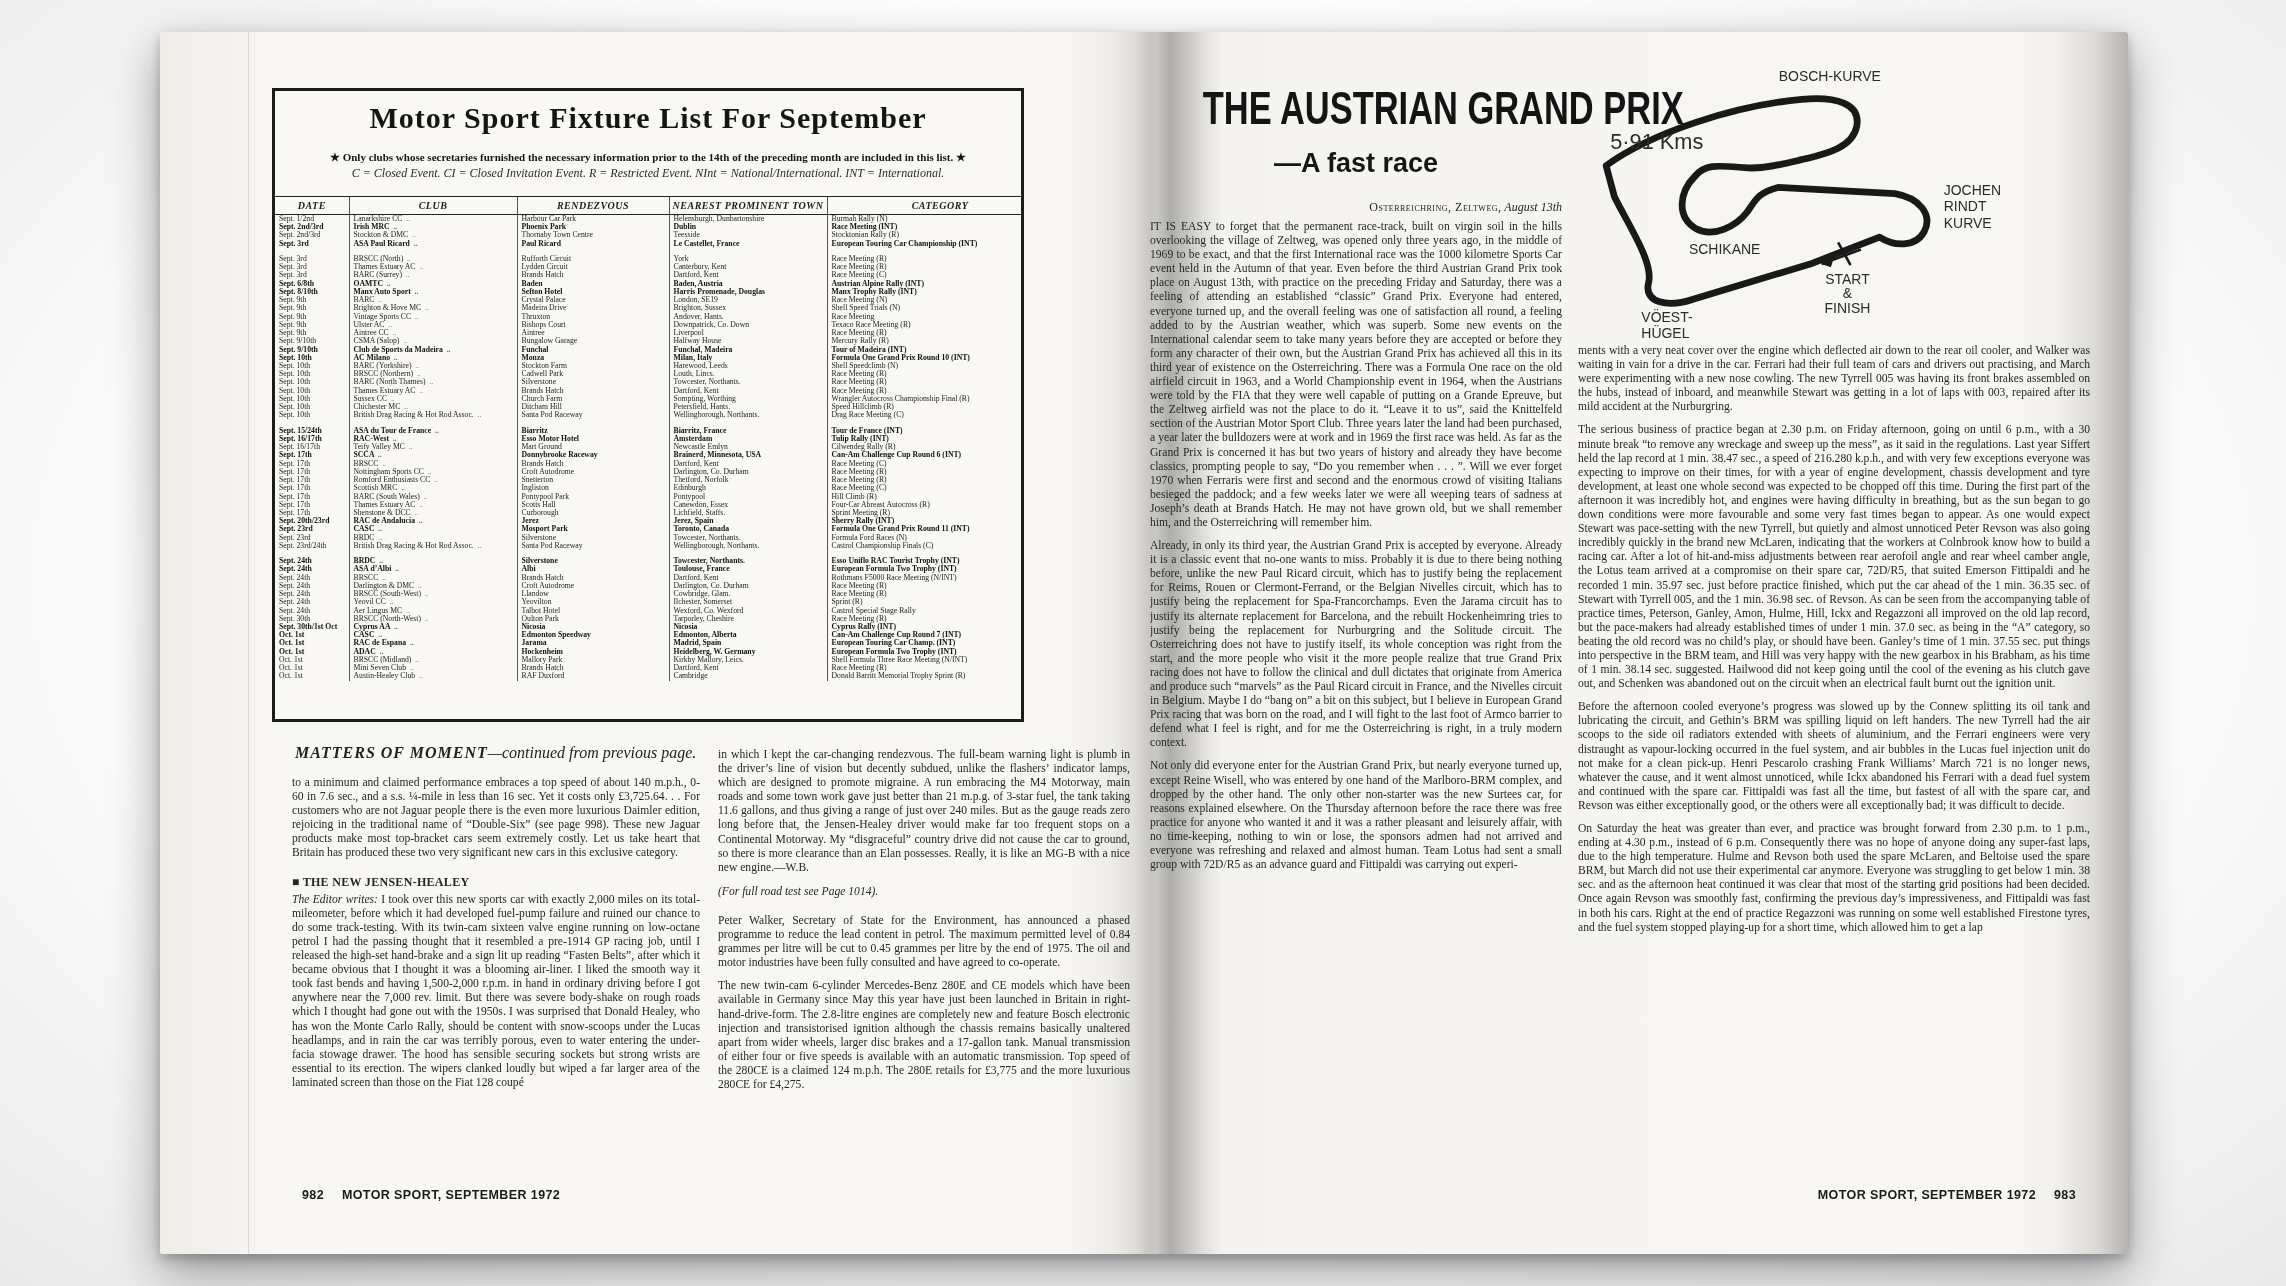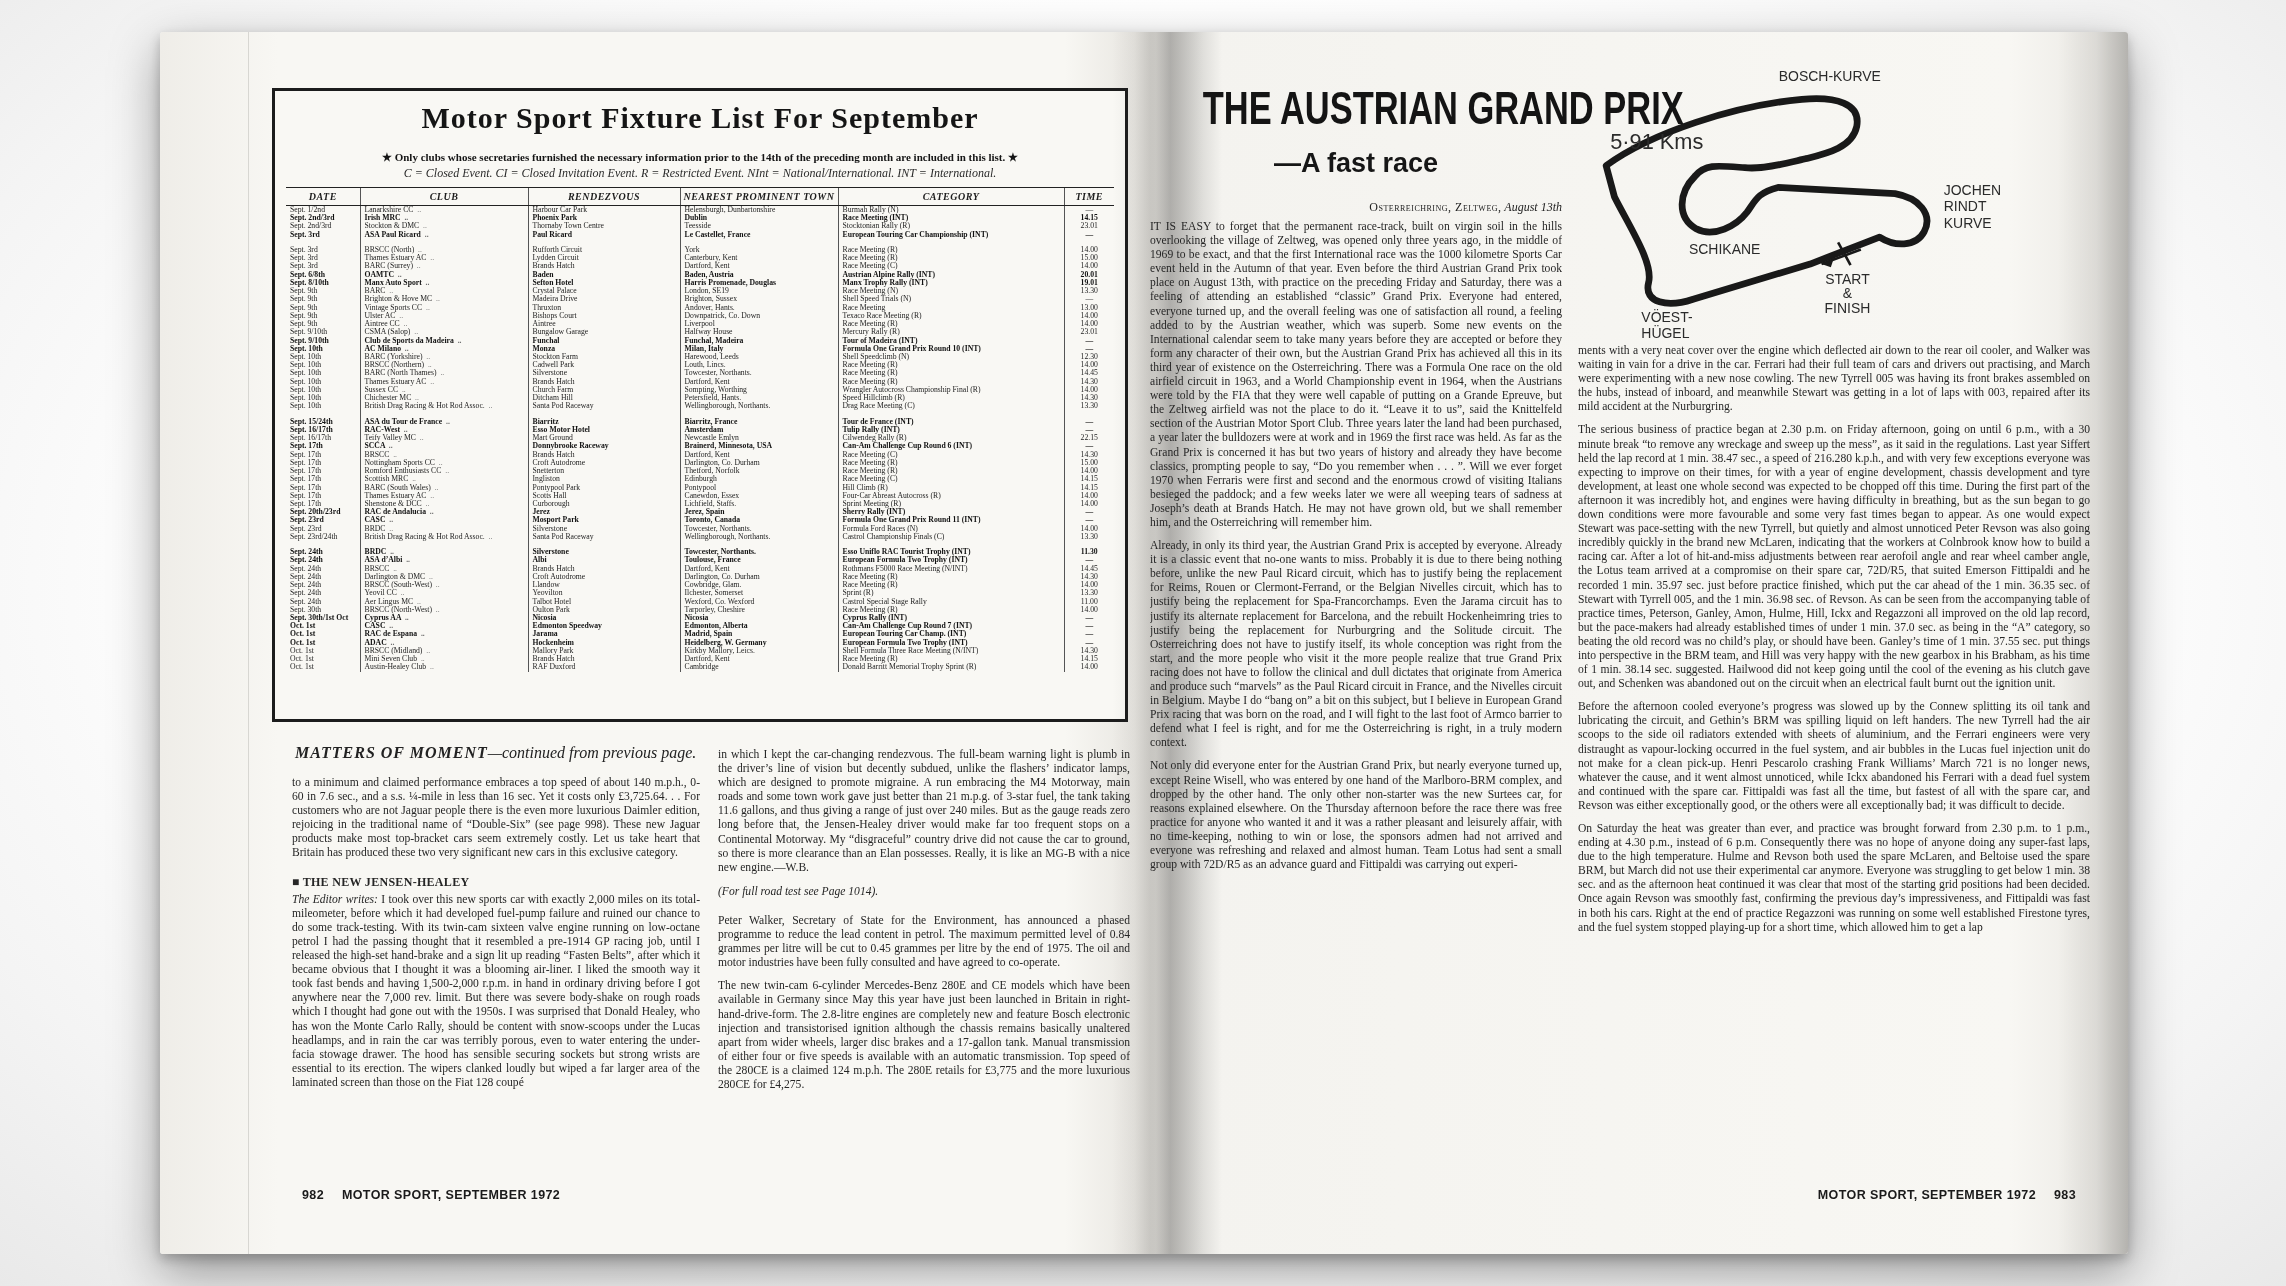--- a/index.html
+++ b/index.html
@@ -9,26 +9,26 @@
   .spread{position:absolute;left:160px;top:32px;width:1968px;height:1222px;
     background:linear-gradient(90deg,#efede8 0%, #f8f7f3 6%, #f8f7f3 46%, #e9e7e2 49.5%, #d8d6d1 50.3%, #f4f3ef 53%, #f8f7f3 94%, #e7e5e0 100%);
     box-shadow:0 18px 50px rgba(0,0,0,.38), 0 5px 12px rgba(0,0,0,.22);border-radius:3px;}
   .edge-line{position:absolute;top:0;bottom:0;width:1px;background:rgba(0,0,0,.12);}
   .spine-shadow{position:absolute;top:0;bottom:0;left:952px;width:110px;pointer-events:none;
     background:linear-gradient(90deg, rgba(0,0,0,0) 0%, rgba(40,40,40,.10) 40%, rgba(40,40,40,.28) 53%, rgba(255,255,255,0) 100%);}
   .right-curl{position:absolute;top:0;bottom:0;right:0;width:70px;pointer-events:none;border-radius:0 3px 3px 0;
     background:linear-gradient(90deg, rgba(0,0,0,0) 0%, rgba(0,0,0,.07) 55%, rgba(0,0,0,.22) 100%);}
 
   
-  .fixture-box{position:absolute;left:112px;top:56px;width:856px;height:634px;
+  .fixture-box{position:absolute;left:112px;top:56px;width:752px;height:634px;
     border:3px solid #1c1c1c;background:#f9f8f4;box-sizing:border-box;overflow:hidden;}
   .fx-title{margin-top:10px;text-align:center;font-weight:bold;font-size:30px;letter-spacing:1px;color:#151515;}
   .fx-note{margin-top:16px;text-align:center;font-weight:bold;font-size:11px;color:#151515;}
   .fx-legend{margin-top:2px;text-align:center;font-style:italic;font-size:12px;color:#2a2a2a;}
-  table.fx{border-collapse:collapse;width:828px;margin:6px auto 0 auto;table-layout:fixed;}
+  table.fx{border-collapse:collapse;width:828px;margin:15px auto 0 auto;table-layout:fixed;}
   table.fx th{font-style:italic;font-size:10px;font-weight:bold;letter-spacing:.5px;text-align:center;
     border-top:1.5px solid #222;border-bottom:1.5px solid #222;padding:3px 2px;line-height:1.1;}
   table.fx th,table.fx td{border-left:1px solid #555;}
   table.fx th:first-child,table.fx td:first-child{border-left:none;}
   table.fx td{font-size:7.7px;line-height:1.07;padding:0 4px;vertical-align:top;color:#222;}
   tr.gap td{padding-top:7px;}
   tr.b td{font-weight:bold;color:#111;}
   td.c-date{white-space:nowrap;}
   td.c-club::after{content:" \00A0..";color:#666;}
   td.c-time{text-align:center;white-space:nowrap;}

